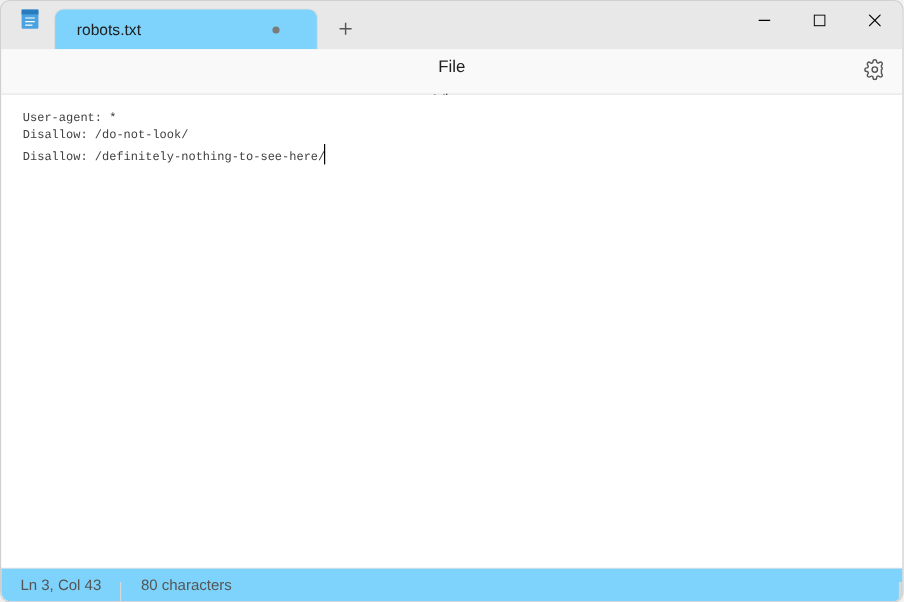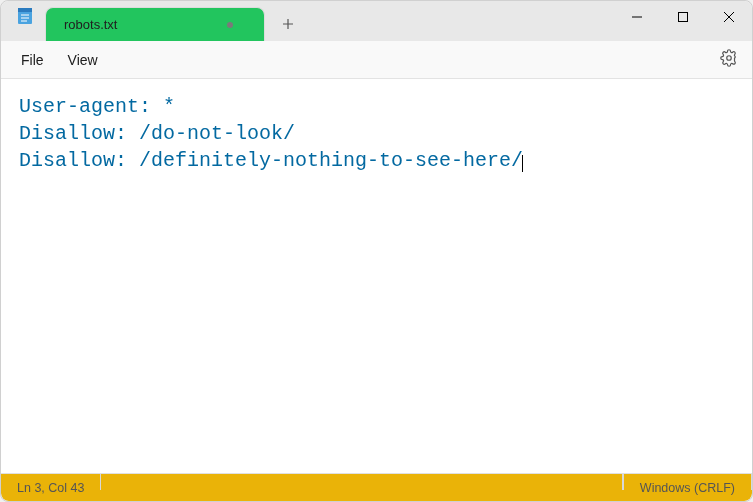--- a/index.html
+++ b/index.html
@@ -22,21 +22,21 @@
     align-items: flex-end;
     position: relative;
     border-radius: 8px 8px 0 0;
   }
   .app-icon {
     width: 20px; height: 20px;
     margin: 0 10px 10px 14px;
     align-self: center;
   }
   .tab {
-    background: #22c55e;
+    background: #7dd3fc;
     height: 34px;
     border-radius: 8px 8px 0 0;
     display: flex;
     align-items: center;
     padding: 0 14px 0 18px;
     gap: 110px;
     margin-bottom: 0;
     position: relative;
     min-width: 220px;
     border: 1px solid #dcdcdc;
@@ -70,20 +70,21 @@
 
   
   .menubar {
     height: 38px;
     background: #f9f9f9;
     display: flex;
     align-items: center;
     padding: 0 8px;
     border-bottom: 1px solid #e3e3e3;
     position: relative;
+    flex-direction: column;
   }
   .menu-item {
     padding: 6px 12px;
     color: #202020;
     cursor: pointer;
     font-size: 14px;
   }
   .settings-btn {
     position: absolute;
     right: 10px; top: 50%;
@@ -93,42 +94,42 @@
     cursor: pointer;
     color: #444;
   }
 
   
   .editor {
     flex: 1;
     background: #ffffff;
     padding: 14px 18px;
     font-family: Consolas, "Courier New", monospace;
-    font-size: 20px;
+    font-size: 10px;
     line-height: 1.35;
-    color: #0369a1;
+    color: #404040;
     white-space: pre;
     position: relative;
     overflow: hidden;
   }
   .caret {
     display: inline-block;
     width: 1px; height: 17px;
     background: #000;
     vertical-align: text-bottom;
     margin-left: -1px;
   }
 
   
   .statusbar {
     height: 28px;
-    background: #eab308;
+    background: #7dd3fc;
     border-top: 1px solid #e0e0e0;
     display: flex;
-    align-items: flex-start;
+    align-items: flex-end;
     color: #555;
     font-size: 12.5px;
     border-radius: 0 0 8px 8px;
   }
   .status-cell {
     padding: 0 16px;
     height: 100%;
     display: flex;
     align-items: center;
   }
@@ -194,18 +195,18 @@
   </div>
 </div>
 
 <div class="editor"><span>User-agent: *</span>
 <span>Disallow: /do-not-look/</span>
 <span>Disallow: /definitely-nothing-to-see-here/</span><span class="caret"></span></div>
 
 <div class="statusbar">
   <div class="status-cell">Ln 3, Col 43</div>
   <div class="status-sep"></div>
+  <div class="status-cell">80 characters</div>
   <div class="status-spacer"></div>
   <div class="status-sep"></div>
   <div class="status-sep"></div>
-  <div class="status-cell">Windows (CRLF)</div>
   <div class="status-sep"></div>
 </div>
 
 </body></html>

